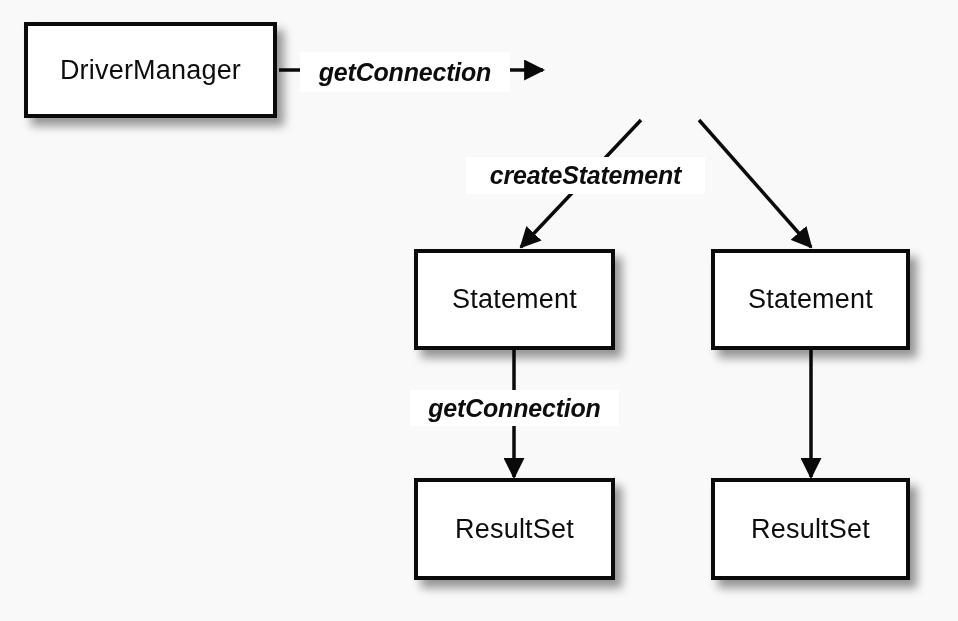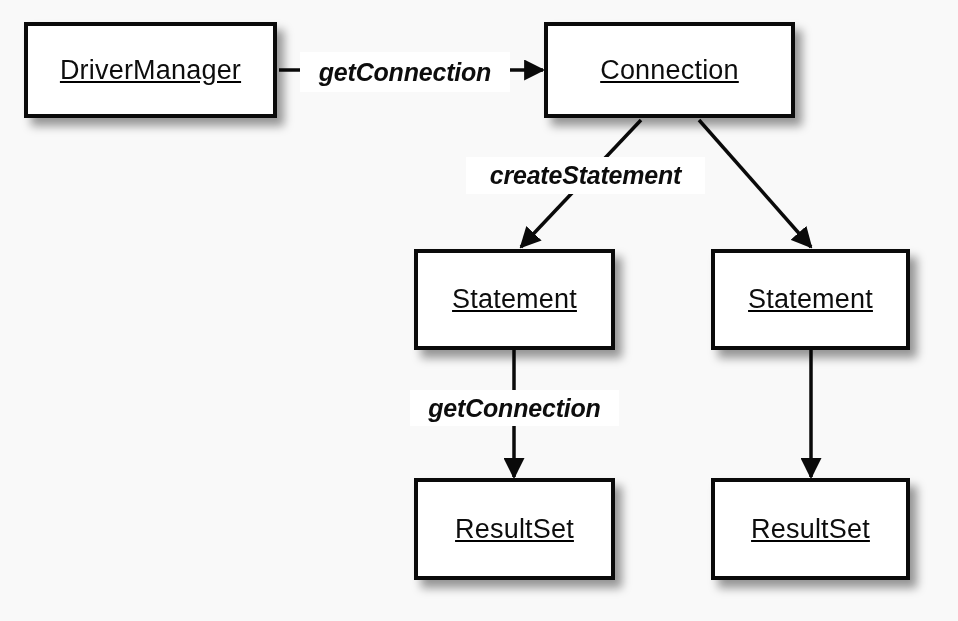--- a/index.html
+++ b/index.html
@@ -29,21 +29,20 @@
   .node {
     position: absolute;
     background: #ffffff;
     border: 4px solid #0a0a0a;
     box-sizing: border-box;
     display: flex;
     align-items: center;
     justify-content: center;
     box-shadow: 7px 8px 9px rgba(0,0,0,0.40);
     z-index: 3;
-    text-decoration: underline;
   }
   .node-label {
     font-family: "Liberation Sans", sans-serif;
     font-size: 27px;
     font-weight: 400;
     letter-spacing: 0.2px;
     color: #0d0d0d;
     white-space: nowrap;
   }
   .edge-label {
@@ -82,23 +81,20 @@
 
     <line x1="514" y1="350" x2="514" y2="477" stroke="#0a0a0a" stroke-width="3.5" marker-end="url(#arrowhead)"></line>
 
     <line x1="811" y1="350" x2="811" y2="477" stroke="#0a0a0a" stroke-width="3.5" marker-end="url(#arrowhead)"></line>
   </svg>
 
   <div class="node" style="left:24px; top:22px; width:253px; height:96px;">
     <span class="node-label">DriverManager</span>
   </div>
 
-  <div class="node" style="left:544px; top:22px; width:251px; height:96px;">
-    <span class="node-label">Connection</span>
-  </div>
 
   <div class="node" style="left:414px; top:249px; width:201px; height:101px;">
     <span class="node-label">Statement</span>
   </div>
 
   <div class="node" style="left:711px; top:249px; width:199px; height:101px;">
     <span class="node-label">Statement</span>
   </div>
 
   <div class="node" style="left:414px; top:478px; width:201px; height:102px;">

